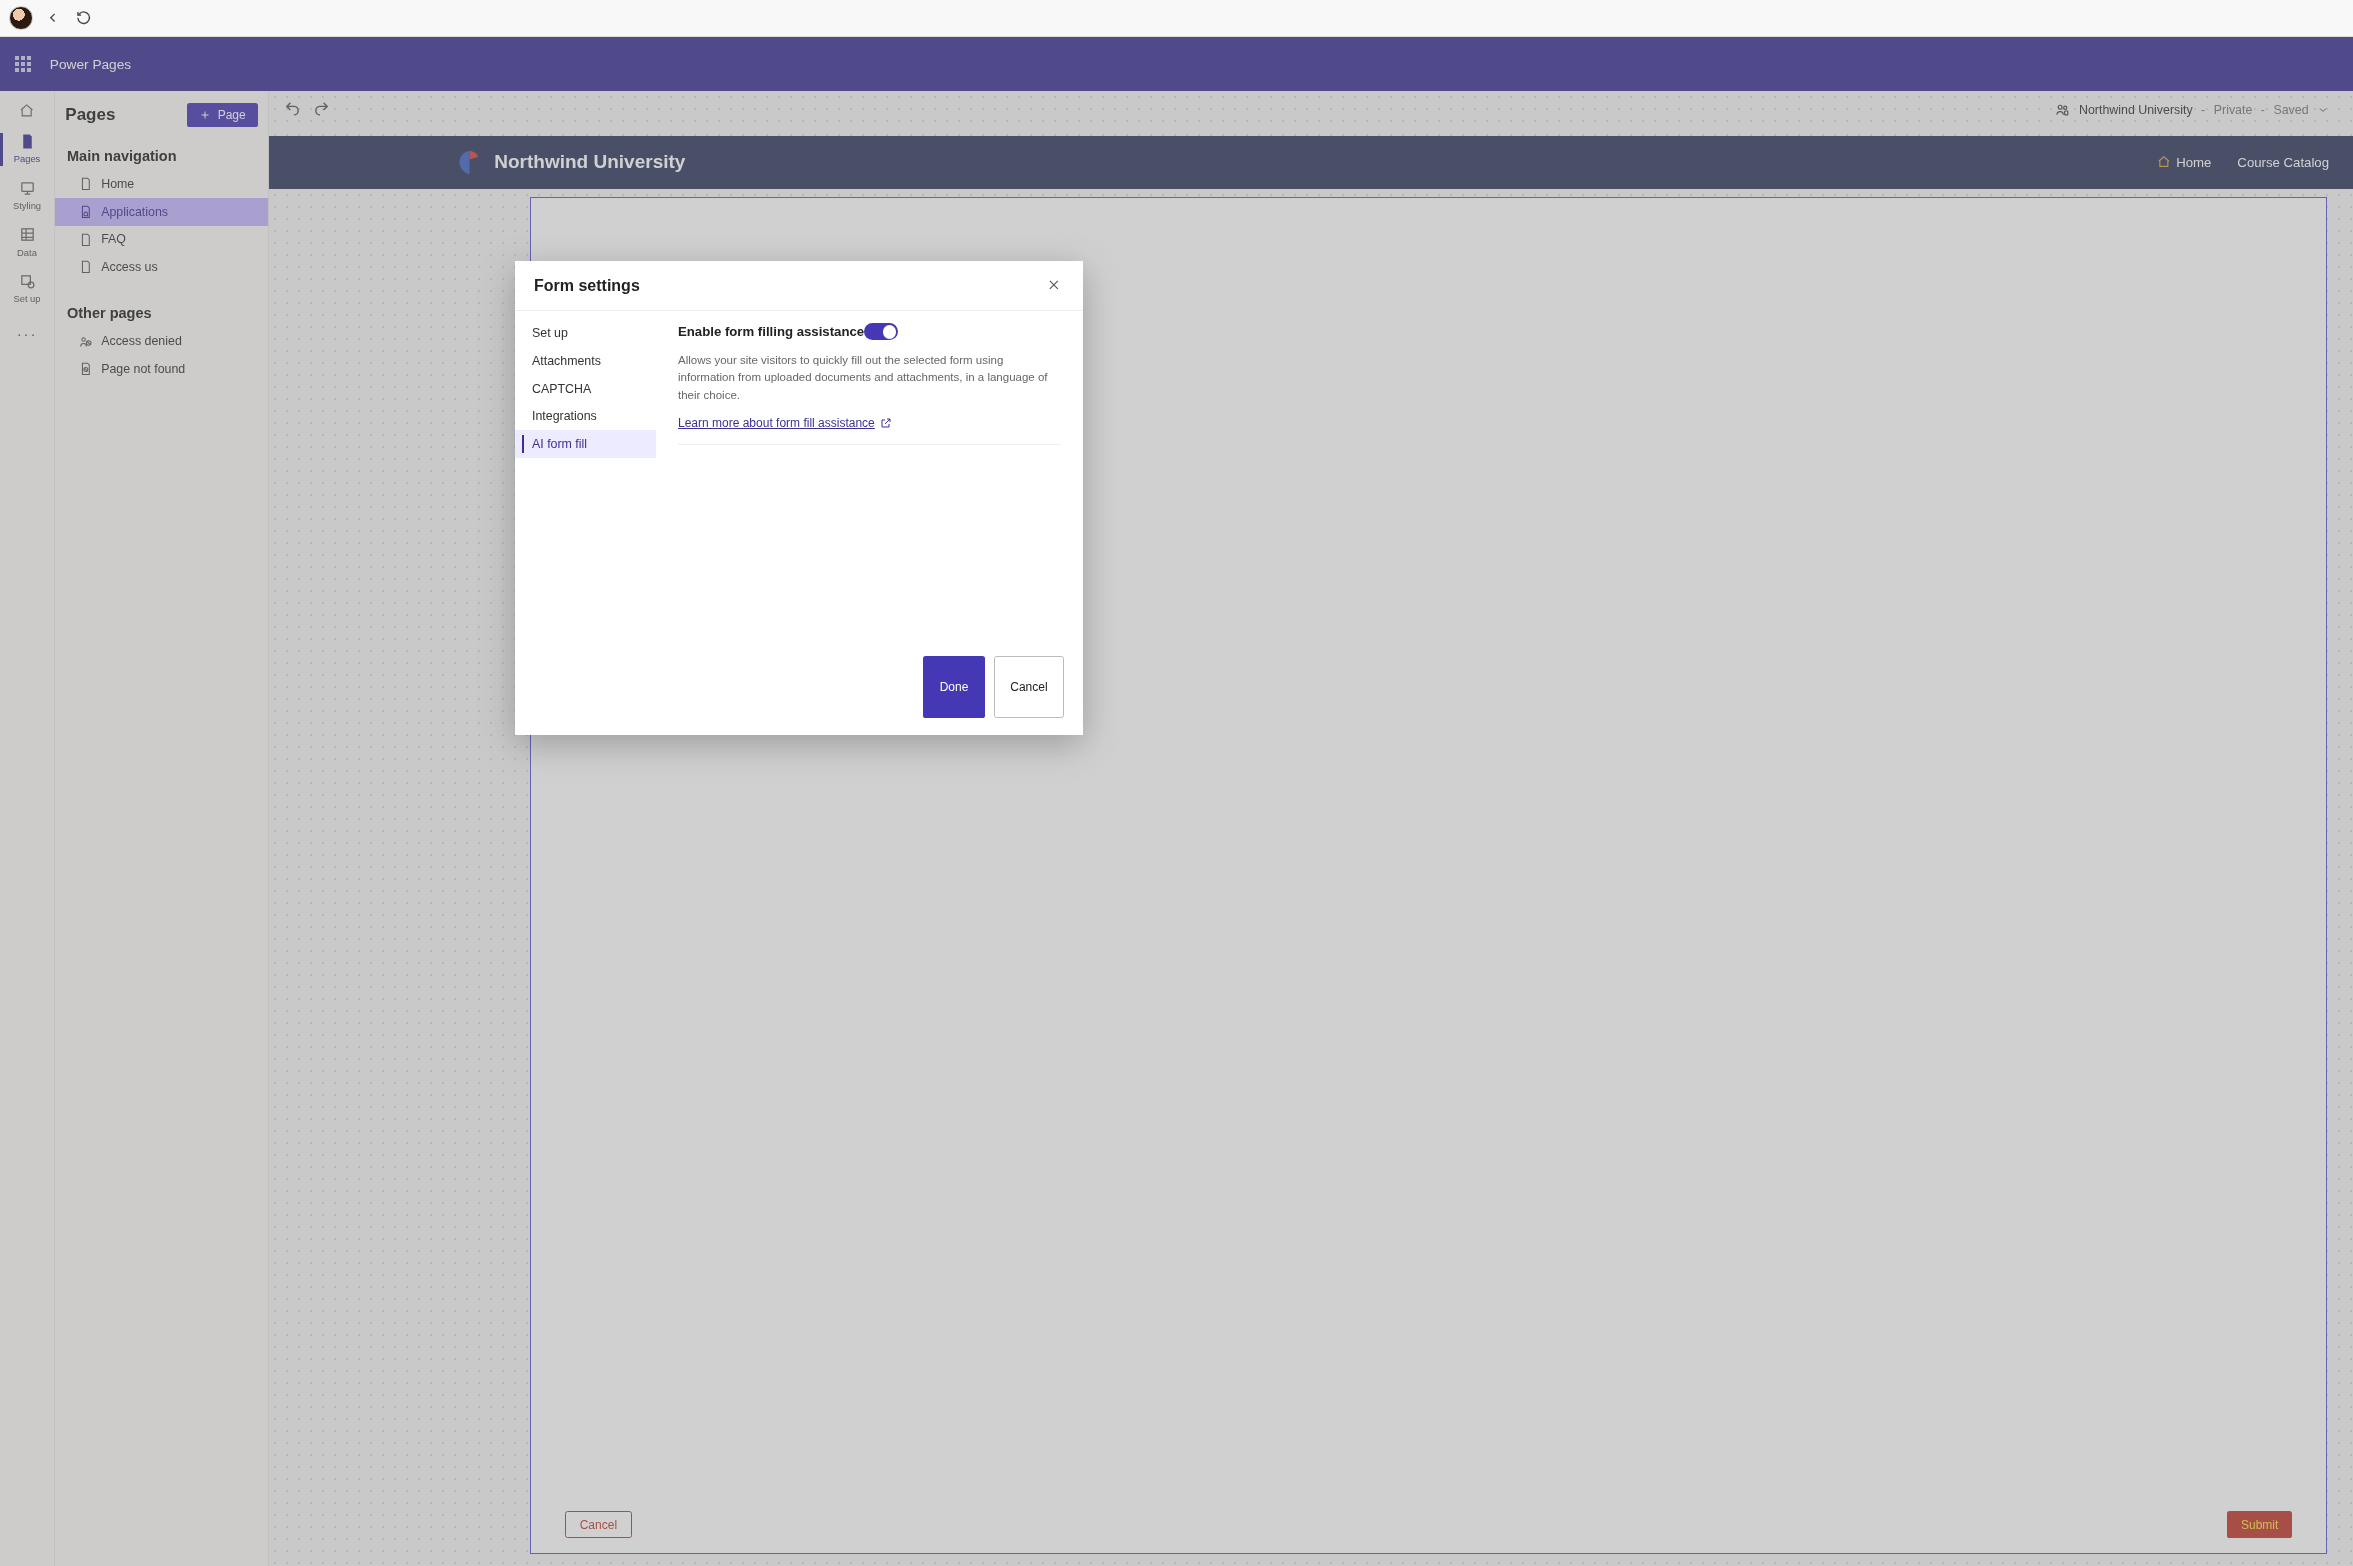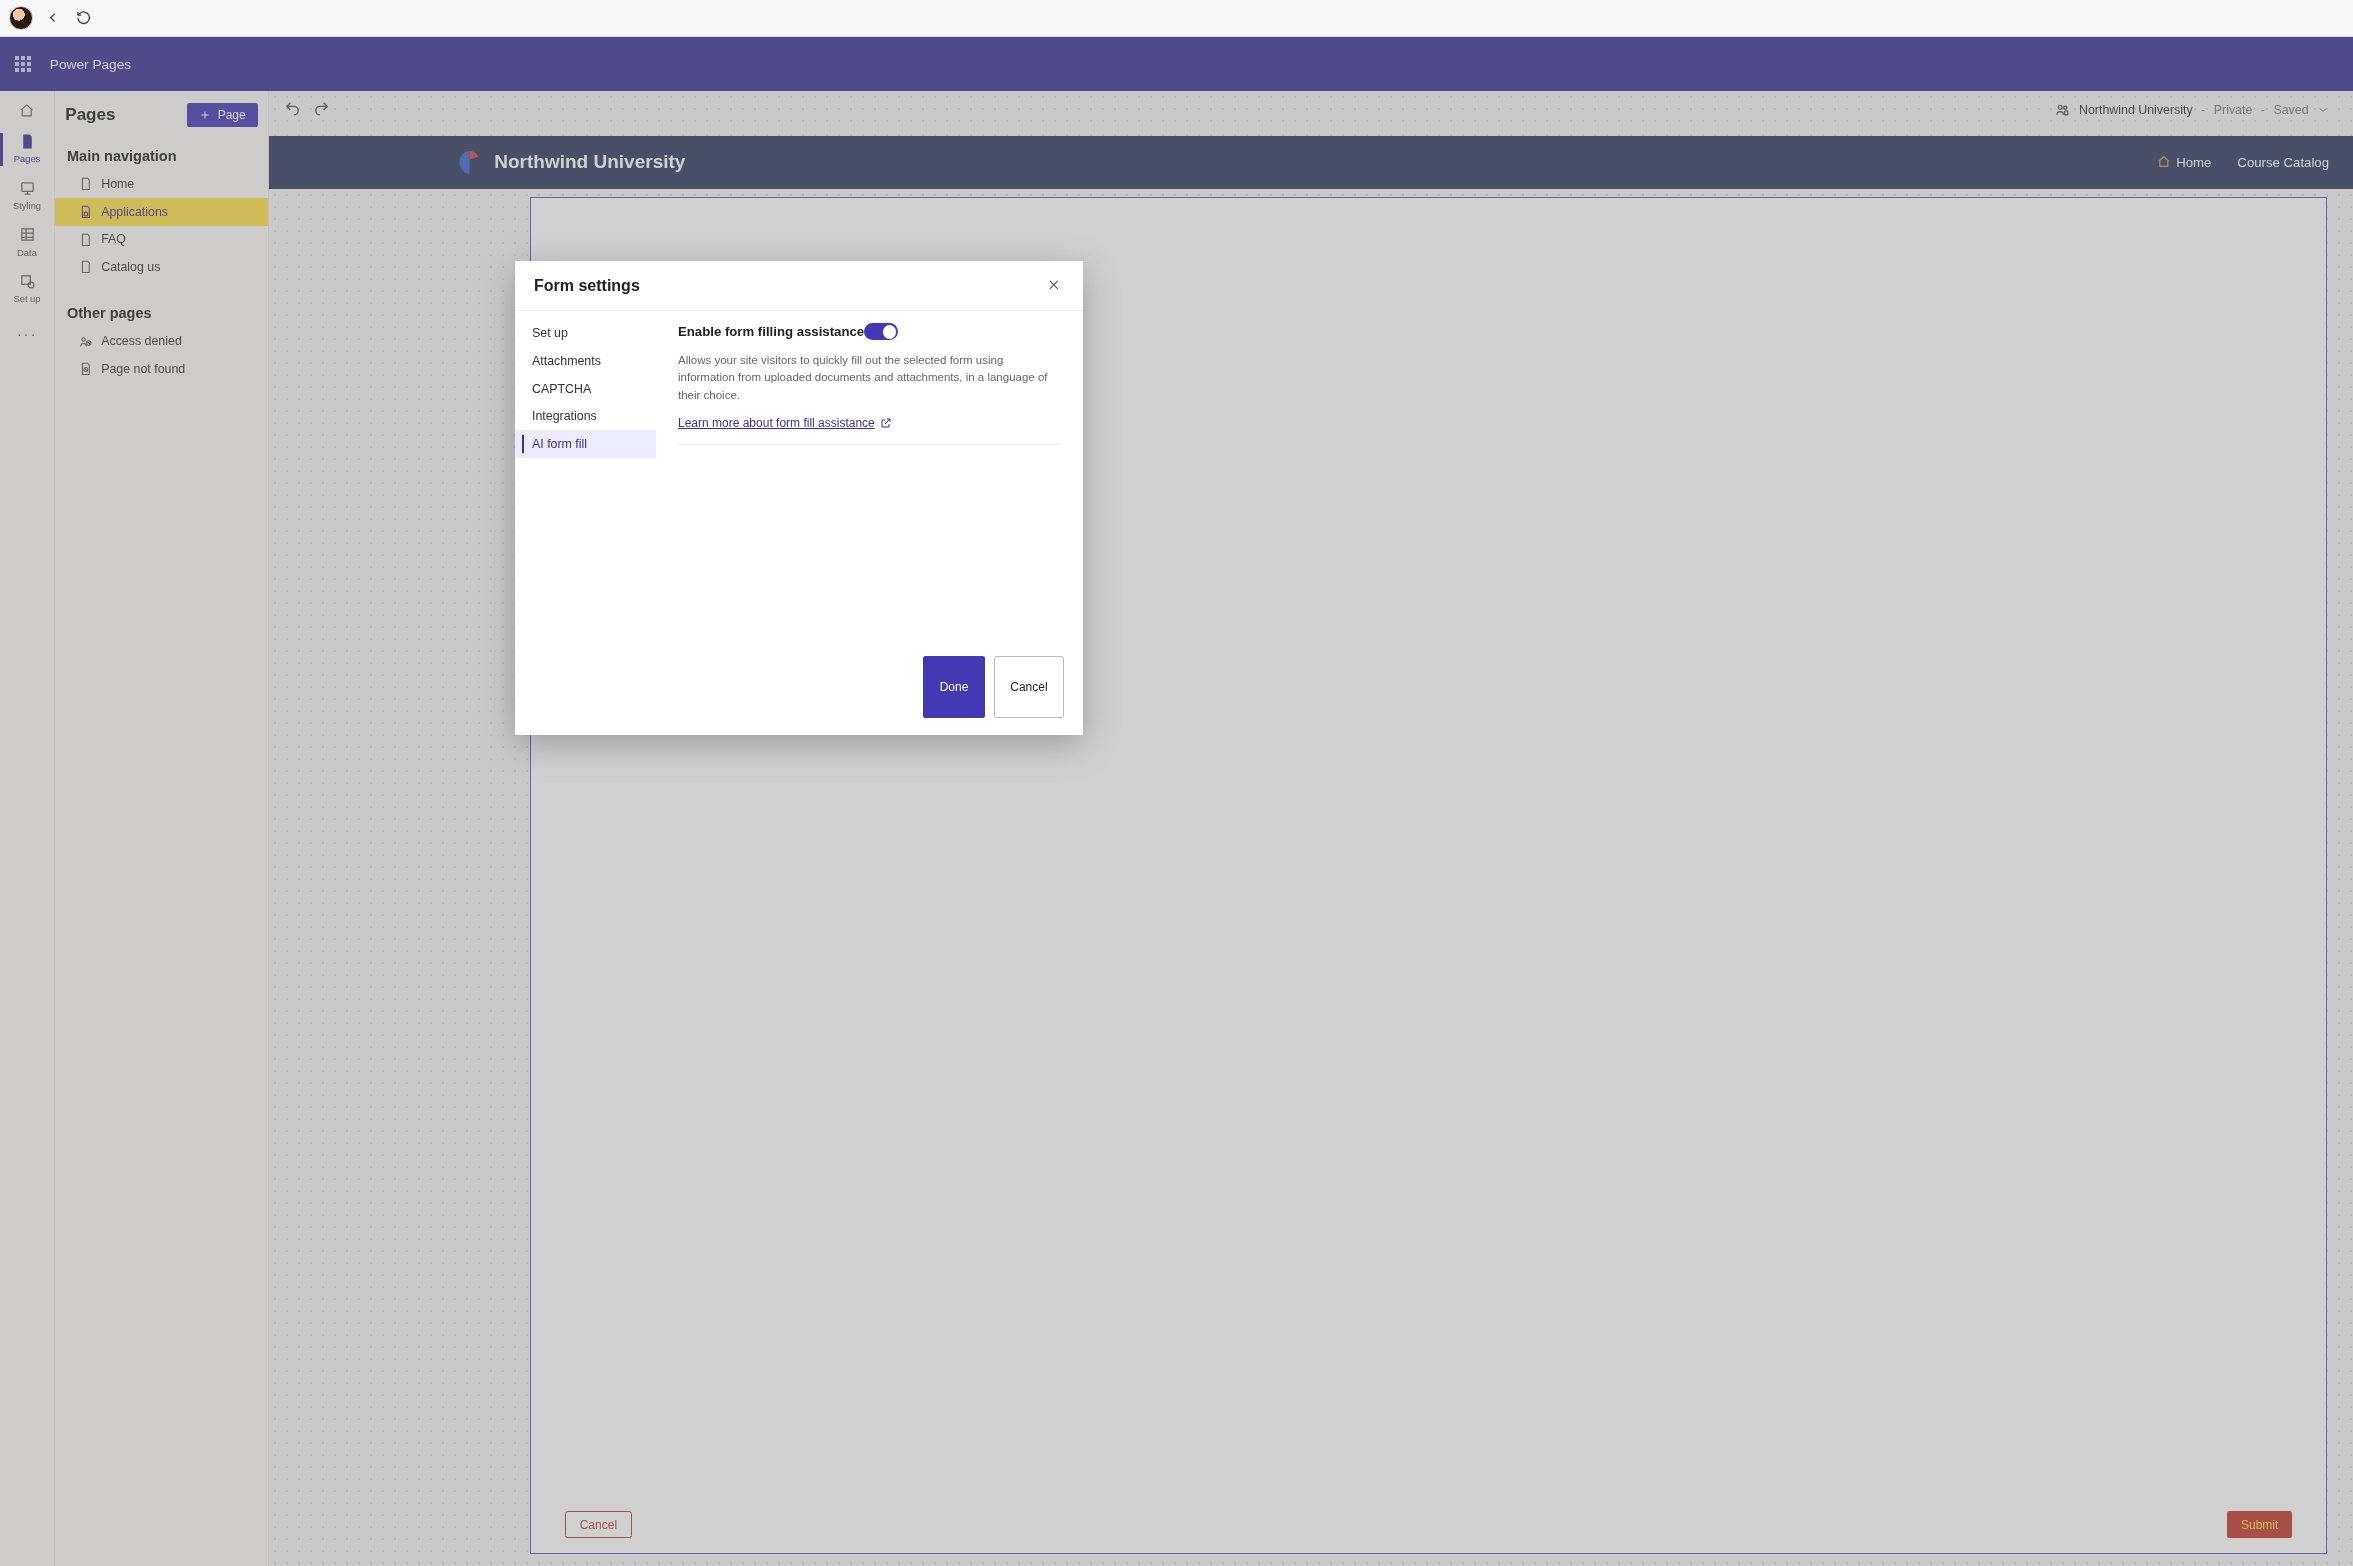--- a/index.html
+++ b/index.html
@@ -66,21 +66,21 @@
     background:#4538b5; color:#fff; border:none; border-radius:2.6px;
     padding: 5.1px 12px; font-size:12px; display:flex; align-items:center; gap:6.8px; cursor:pointer;
   }
   .section-title { font-size:14.5px; font-weight:600; padding: 8.5px 12px 6.8px 12px; color:#222; }
   .nav-list { display:flex; flex-direction:column; }
   .nav-row {
     display:flex; align-items:center; gap:8.5px; padding: 6.8px 12px 6.8px 24px;
     font-size:12.4px; color:#333; cursor:pointer;
   }
   .nav-row svg { width:13.7px; height:13.7px; flex-shrink:0; }
-  .nav-row.active { background:#fde047; color:#3b3194; }
+  .nav-row.active { background:#c4b5fd; color:#3b3194; }
   .nav-row.active svg { stroke:#3b3194; }
 
   
   .canvas-wrap { flex:1; display:flex; flex-direction:column; background:#f5f5f5; position:relative; }
   .canvas-toolbar {
     height:38px; display:flex; align-items:center; justify-content:space-between;
     padding: 0 15.4px;
     background-image: radial-gradient(#d9d9d9 0.9px, transparent 0.9px);
     background-size: 12px 12px; background-position: 0 0;
   }
@@ -263,21 +263,21 @@
       <div class="nav-row">
         <svg viewBox="0 0 24 24" fill="none" stroke="#555" stroke-width="1.8">
             <path d="M6 2h9l3 3v17H6z"></path>
           </svg>
         <span>FAQ</span>
       </div>
       <div class="nav-row">
         <svg viewBox="0 0 24 24" fill="none" stroke="#555" stroke-width="1.8">
             <path d="M6 2h9l3 3v17H6z"></path>
           </svg>
-        <span>Catalog us</span>
+        <span>Access us</span>
       </div>
     </div>
 
     <div class="section-title" style="margin-top:15.4px">Other pages</div>
     <div class="nav-list">
       <div class="nav-row">
         <svg viewBox="0 0 24 24" fill="none" stroke="#555" stroke-width="1.8">
             <circle cx="8" cy="8" r="3"></circle>
             <path d="M3 20c0-3 2-5 5-5s5 2 5 5"></path>
             <circle cx="17" cy="14" r="4"></circle>

